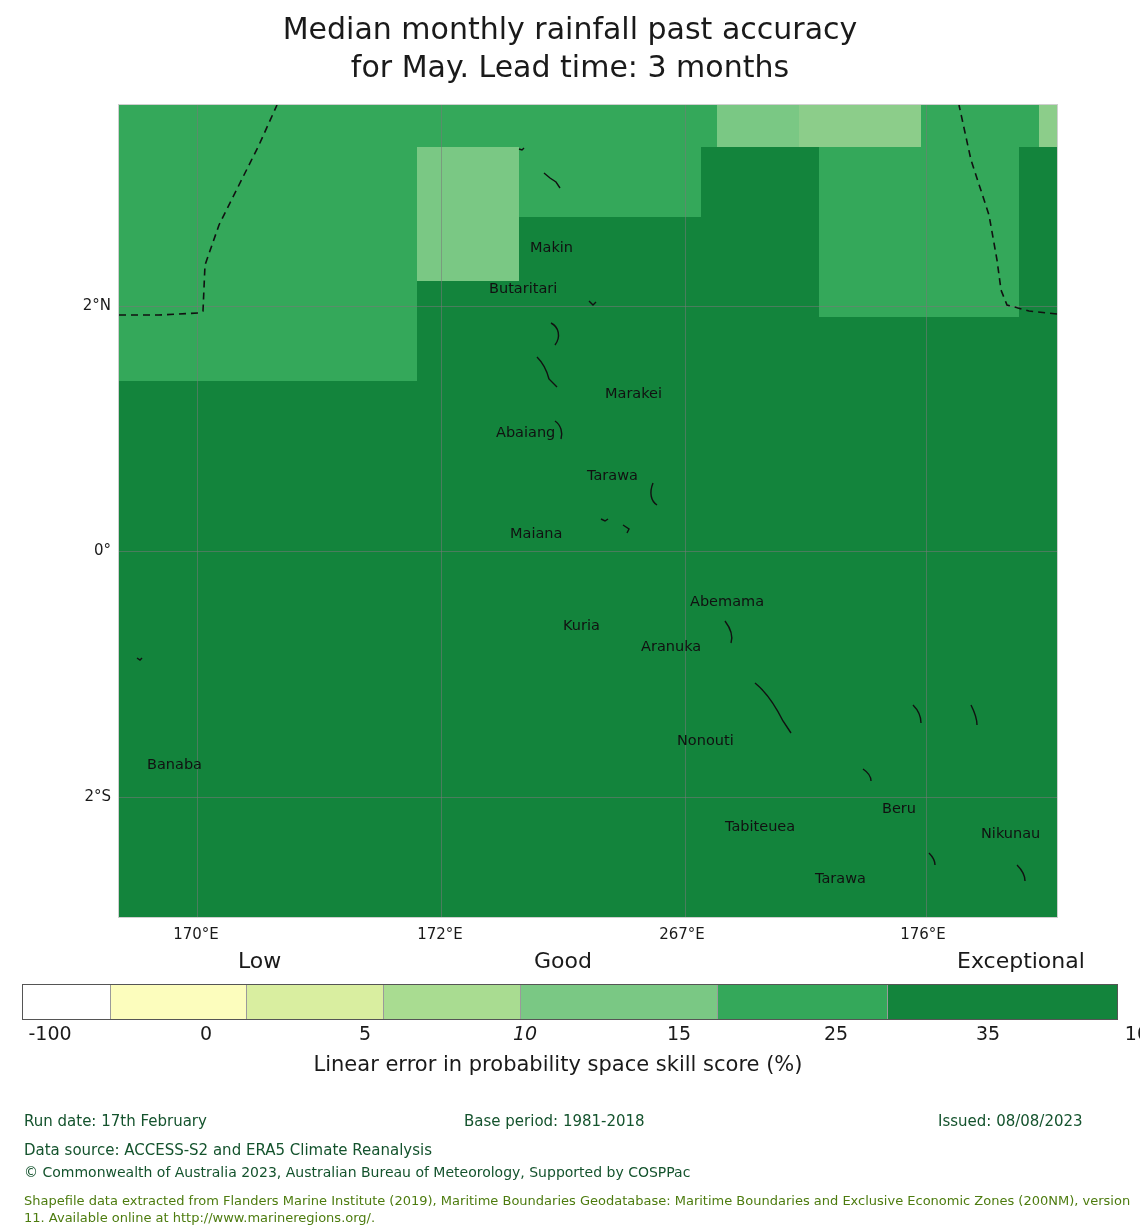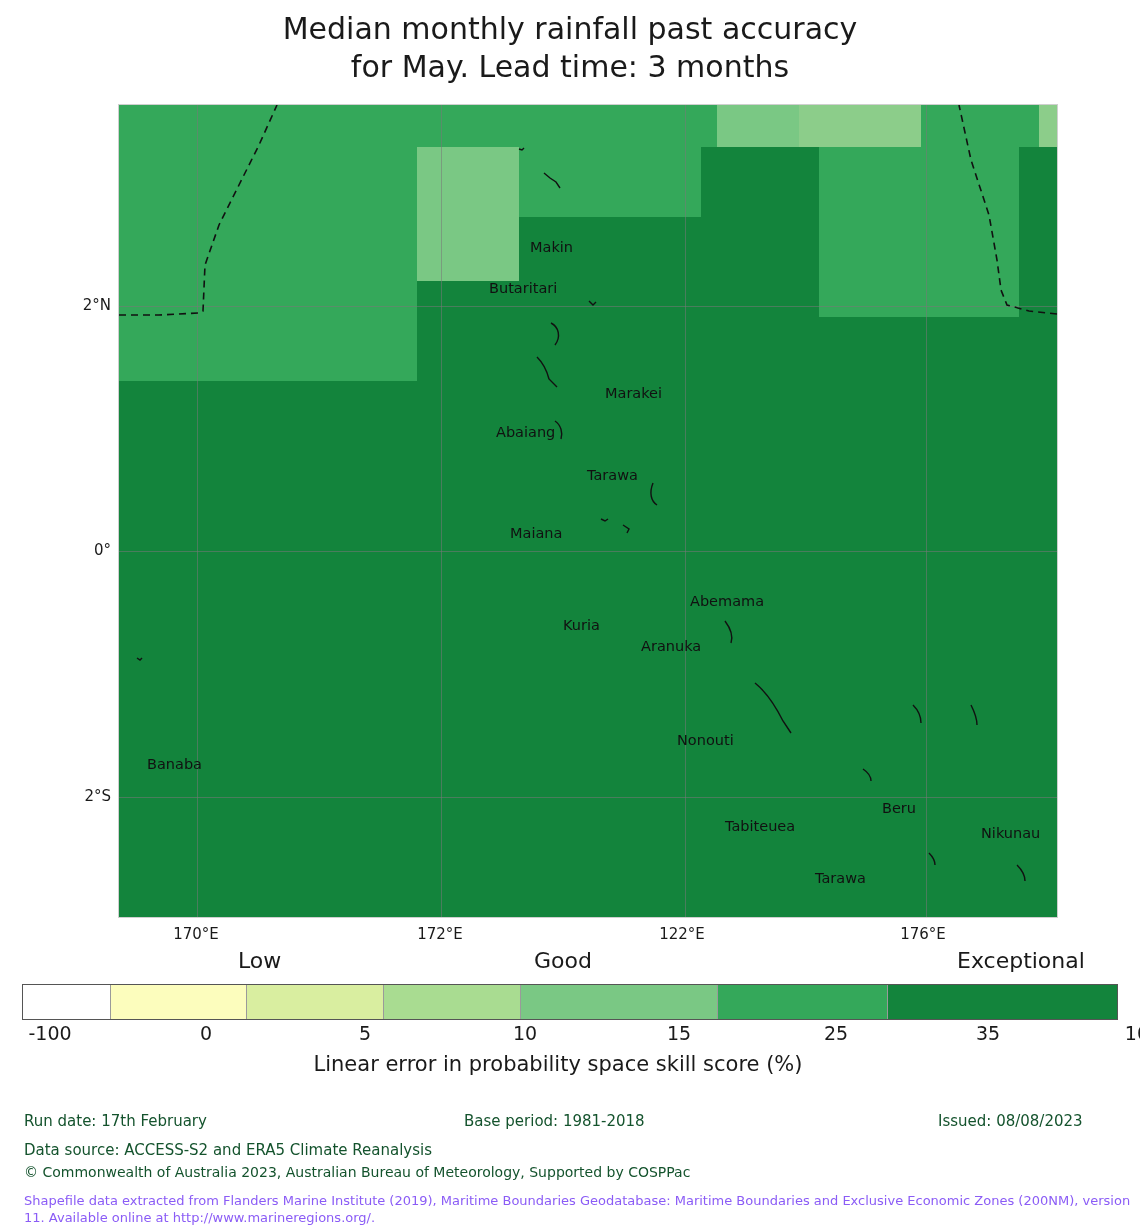--- a/index.html
+++ b/index.html
@@ -128,21 +128,21 @@
   }
   
   .foot {
     position: absolute;
     font-size: 15px;
     color: #14532d;
   }
   .foot-small {
     position: absolute;
     font-size: 13px;
-    color: #8b5cf6;
+    color: #4d7c0f;
     line-height: 17px;
   }
 </style>
 </head>
 <body>
 
 <div id="title">Median monthly rainfall past accuracy
 for May. Lead time: 3 months</div>
 
 <div id="map-area">
@@ -224,21 +224,21 @@
   <div class="isl-label" style="left:696px;top:765px;">Tarawa</div>
 
 </div>
 
 <div class="ytick" style="left:56px;top:296px;width:55px;">2°N</div>
 <div class="ytick" style="left:56px;top:541px;width:55px;">0°</div>
 <div class="ytick" style="left:56px;top:787px;width:55px;">2°S</div>
 
 <div class="xtick" style="left:146px;top:925px;width:100px;">170°E</div>
 <div class="xtick" style="left:390px;top:925px;width:100px;">172°E</div>
-<div class="xtick" style="left:632px;top:925px;width:100px;">122°E</div>
+<div class="xtick" style="left:632px;top:925px;width:100px;">267°E</div>
 <div class="xtick" style="left:873px;top:925px;width:100px;">176°E</div>
 
 <div id="cb-words">
   <span style="left:238px;">Low</span>
   <span style="left:534px;">Good</span>
   <span style="left:957px;">Exceptional</span>
 </div>
 
 <div id="colorbar">
   <div class="seg" style="width:8.0%;background:#ffffff;"></div>
@@ -247,21 +247,21 @@
   <div class="seg" style="width:12.5%;background:#a9dc91;"></div>
   <div class="seg" style="width:18.0%;background:#7ac884;"></div>
   <div class="seg" style="width:15.6%;background:#34a85a;"></div>
   <div class="seg" style="width:20.9%;background:#13843c;"></div>
 </div>
 
 <div id="cb-ticks">
   <span style="left:22px;">-100</span>
   <span style="left:178px;">0</span>
   <span style="left:337px;">5</span>
-  <span style="left:497px;">10</span>
+  <span style="left:497px;font-style:italic;">10</span>
   <span style="left:651px;">15</span>
   <span style="left:808px;">25</span>
   <span style="left:960px;">35</span>
   <span style="left:1115px;">100</span>
 </div>
 
 <div id="cb-xlabel">Linear error in probability space skill score (%)</div>
 
 <div class="foot" style="left:24px;top:1112px;">Run date: 17th February</div>
 <div class="foot" style="left:464px;top:1112px;">Base period: 1981-2018</div>

